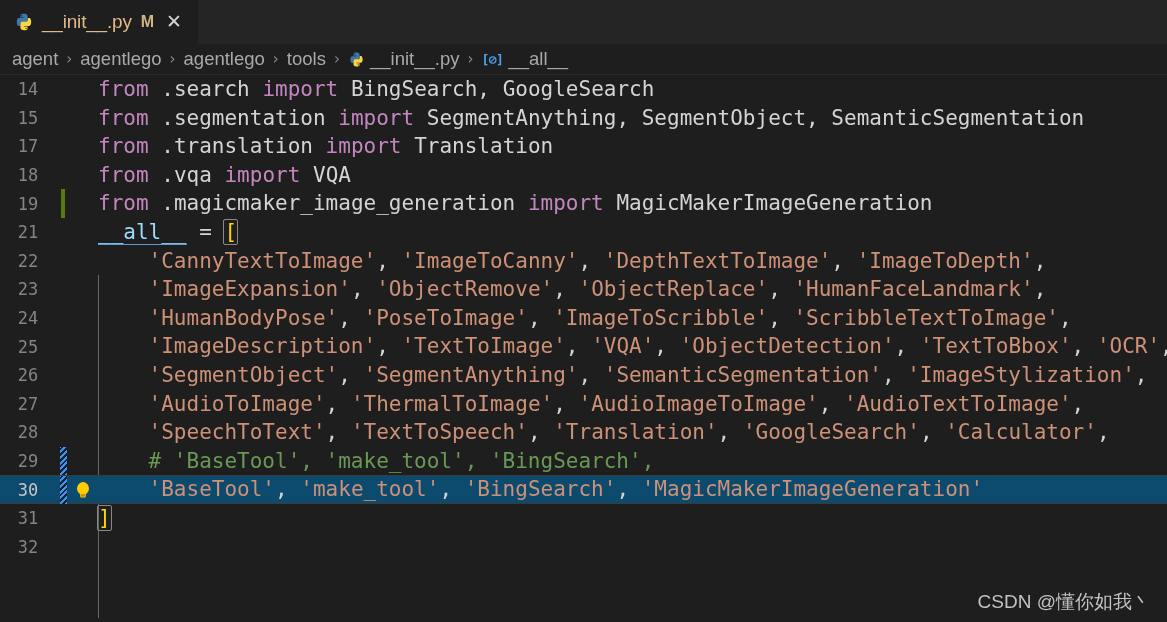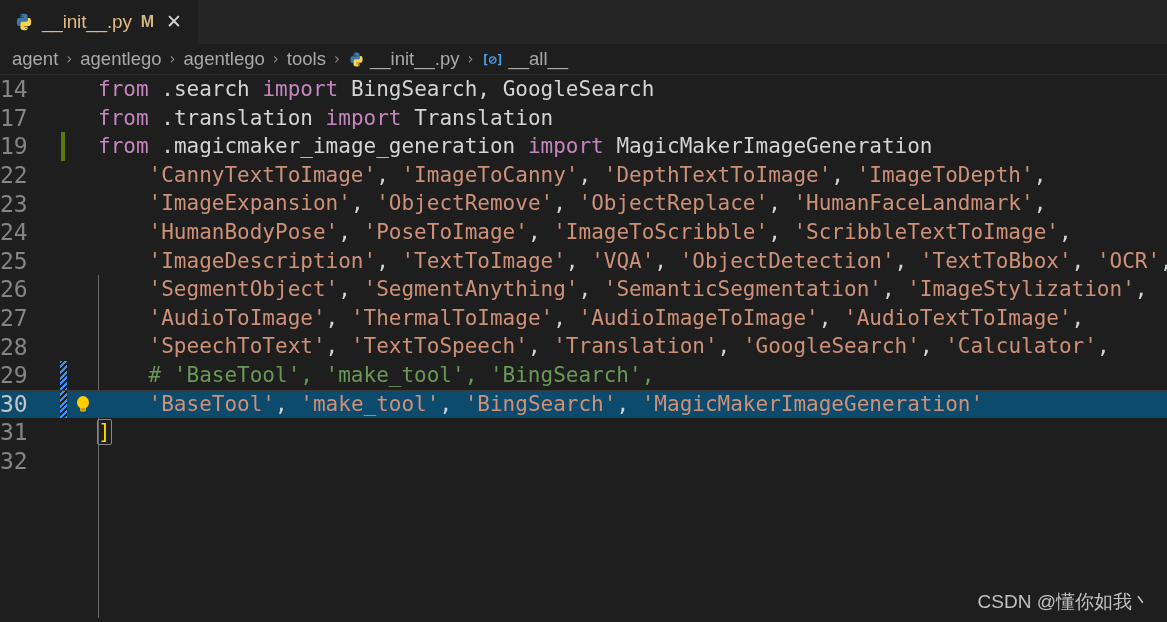--- a/index.html
+++ b/index.html
@@ -118,24 +118,24 @@
   .row.active::before {
     content: "";
     position: absolute;
     left: 0; right: 0; bottom: 0;
     height: 1px;
     background: #3a3a3a;
   }
 
   .lnum {
     width: 56px;
-    text-align: left;
+    text-align: center;
     padding-right: 0px;
     font-family: "DejaVu Sans Mono", monospace;
-    font-size: 23px;
+    font-size: 17px;
     color: #858585;
     flex: 0 0 56px;
     box-sizing: border-box;
     user-select: none;
   }
   .row.active .lnum { color: #c6c6c6; }
 
   .gutter {
     width: 12px;
     flex: 0 0 12px;
@@ -272,22 +272,25 @@
   <span class="bc-item">
     <span class="bc-sym">[⊘]</span>
     <span>__all__</span>
   </span>
 </div>
 
 <div class="editor">
   <div class="indent-guide" style="top:200px;height:343px;"></div>
   <div id="code-rows">
       <div class="row"><div class="lnum">14</div><div class="gutter"></div><div class="bulbcol"></div><div class="code"><span class="kw">from</span><span class="punc"> </span><span class="mod">.search</span><span class="punc"> </span><span class="kw">import</span><span class="punc"> </span><span class="name">BingSearch, GoogleSearch</span></div></div>
+      <div class="row"><div class="lnum">15</div><div class="gutter"></div><div class="bulbcol"></div><div class="code"><span class="kw">from</span><span class="punc"> </span><span class="mod">.segmentation</span><span class="punc"> </span><span class="kw">import</span><span class="punc"> </span><span class="name">SegmentAnything, SegmentObject, SemanticSegmentation</span></div></div>
       <div class="row"><div class="lnum">17</div><div class="gutter"></div><div class="bulbcol"></div><div class="code"><span class="kw">from</span><span class="punc"> </span><span class="mod">.translation</span><span class="punc"> </span><span class="kw">import</span><span class="punc"> </span><span class="name">Translation</span></div></div>
+      <div class="row"><div class="lnum">18</div><div class="gutter"></div><div class="bulbcol"></div><div class="code"><span class="kw">from</span><span class="punc"> </span><span class="mod">.vqa</span><span class="punc"> </span><span class="kw">import</span><span class="punc"> </span><span class="name">VQA</span></div></div>
       <div class="row"><div class="lnum">19</div><div class="gutter"><div class="gmark added"></div></div><div class="bulbcol"></div><div class="code"><span class="kw">from</span><span class="punc"> </span><span class="mod">.magicmaker_image_generation</span><span class="punc"> </span><span class="kw">import</span><span class="punc"> </span><span class="name">MagicMakerImageGeneration</span></div></div>
+      <div class="row"><div class="lnum">21</div><div class="gutter"></div><div class="bulbcol"></div><div class="code"><span class="var underline-sym">__all__</span><span class="punc"> </span><span class="op">=</span><span class="punc"> </span><span class="brk brk-match">[</span></div></div>
       <div class="row"><div class="lnum">22</div><div class="gutter"></div><div class="bulbcol"></div><div class="code"><span class="punc">    </span><span class="str">'CannyTextToImage'</span><span class="punc">, </span><span class="str">'ImageToCanny'</span><span class="punc">, </span><span class="str">'DepthTextToImage'</span><span class="punc">, </span><span class="str">'ImageToDepth'</span><span class="punc">,</span></div></div>
       <div class="row"><div class="lnum">23</div><div class="gutter"></div><div class="bulbcol"></div><div class="code"><span class="punc">    </span><span class="str">'ImageExpansion'</span><span class="punc">, </span><span class="str">'ObjectRemove'</span><span class="punc">, </span><span class="str">'ObjectReplace'</span><span class="punc">, </span><span class="str">'HumanFaceLandmark'</span><span class="punc">,</span></div></div>
       <div class="row"><div class="lnum">24</div><div class="gutter"></div><div class="bulbcol"></div><div class="code"><span class="punc">    </span><span class="str">'HumanBodyPose'</span><span class="punc">, </span><span class="str">'PoseToImage'</span><span class="punc">, </span><span class="str">'ImageToScribble'</span><span class="punc">, </span><span class="str">'ScribbleTextToImage'</span><span class="punc">,</span></div></div>
       <div class="row"><div class="lnum">25</div><div class="gutter"></div><div class="bulbcol"></div><div class="code"><span class="punc">    </span><span class="str">'ImageDescription'</span><span class="punc">, </span><span class="str">'TextToImage'</span><span class="punc">, </span><span class="str">'VQA'</span><span class="punc">, </span><span class="str">'ObjectDetection'</span><span class="punc">, </span><span class="str">'TextToBbox'</span><span class="punc">, </span><span class="str">'OCR'</span><span class="punc">,</span></div></div>
       <div class="row"><div class="lnum">26</div><div class="gutter"></div><div class="bulbcol"></div><div class="code"><span class="punc">    </span><span class="str">'SegmentObject'</span><span class="punc">, </span><span class="str">'SegmentAnything'</span><span class="punc">, </span><span class="str">'SemanticSegmentation'</span><span class="punc">, </span><span class="str">'ImageStylization'</span><span class="punc">,</span></div></div>
       <div class="row"><div class="lnum">27</div><div class="gutter"></div><div class="bulbcol"></div><div class="code"><span class="punc">    </span><span class="str">'AudioToImage'</span><span class="punc">, </span><span class="str">'ThermalToImage'</span><span class="punc">, </span><span class="str">'AudioImageToImage'</span><span class="punc">, </span><span class="str">'AudioTextToImage'</span><span class="punc">,</span></div></div>
       <div class="row"><div class="lnum">28</div><div class="gutter"></div><div class="bulbcol"></div><div class="code"><span class="punc">    </span><span class="str">'SpeechToText'</span><span class="punc">, </span><span class="str">'TextToSpeech'</span><span class="punc">, </span><span class="str">'Translation'</span><span class="punc">, </span><span class="str">'GoogleSearch'</span><span class="punc">, </span><span class="str">'Calculator'</span><span class="punc">,</span></div></div>
       <div class="row"><div class="lnum">29</div><div class="gutter"><div class="gmark striped"></div></div><div class="bulbcol"></div><div class="code"><span class="cmt">    # 'BaseTool', 'make_tool', 'BingSearch',</span></div></div>
       <div class="row active"><div class="lnum">30</div><div class="gutter"><div class="gmark striped"></div></div><div class="bulbcol"><svg width="18" height="20" viewBox="0 0 18 20">
             <ellipse cx="9" cy="8.5" rx="6" ry="6.5" fill="#FFCC00"></ellipse>

